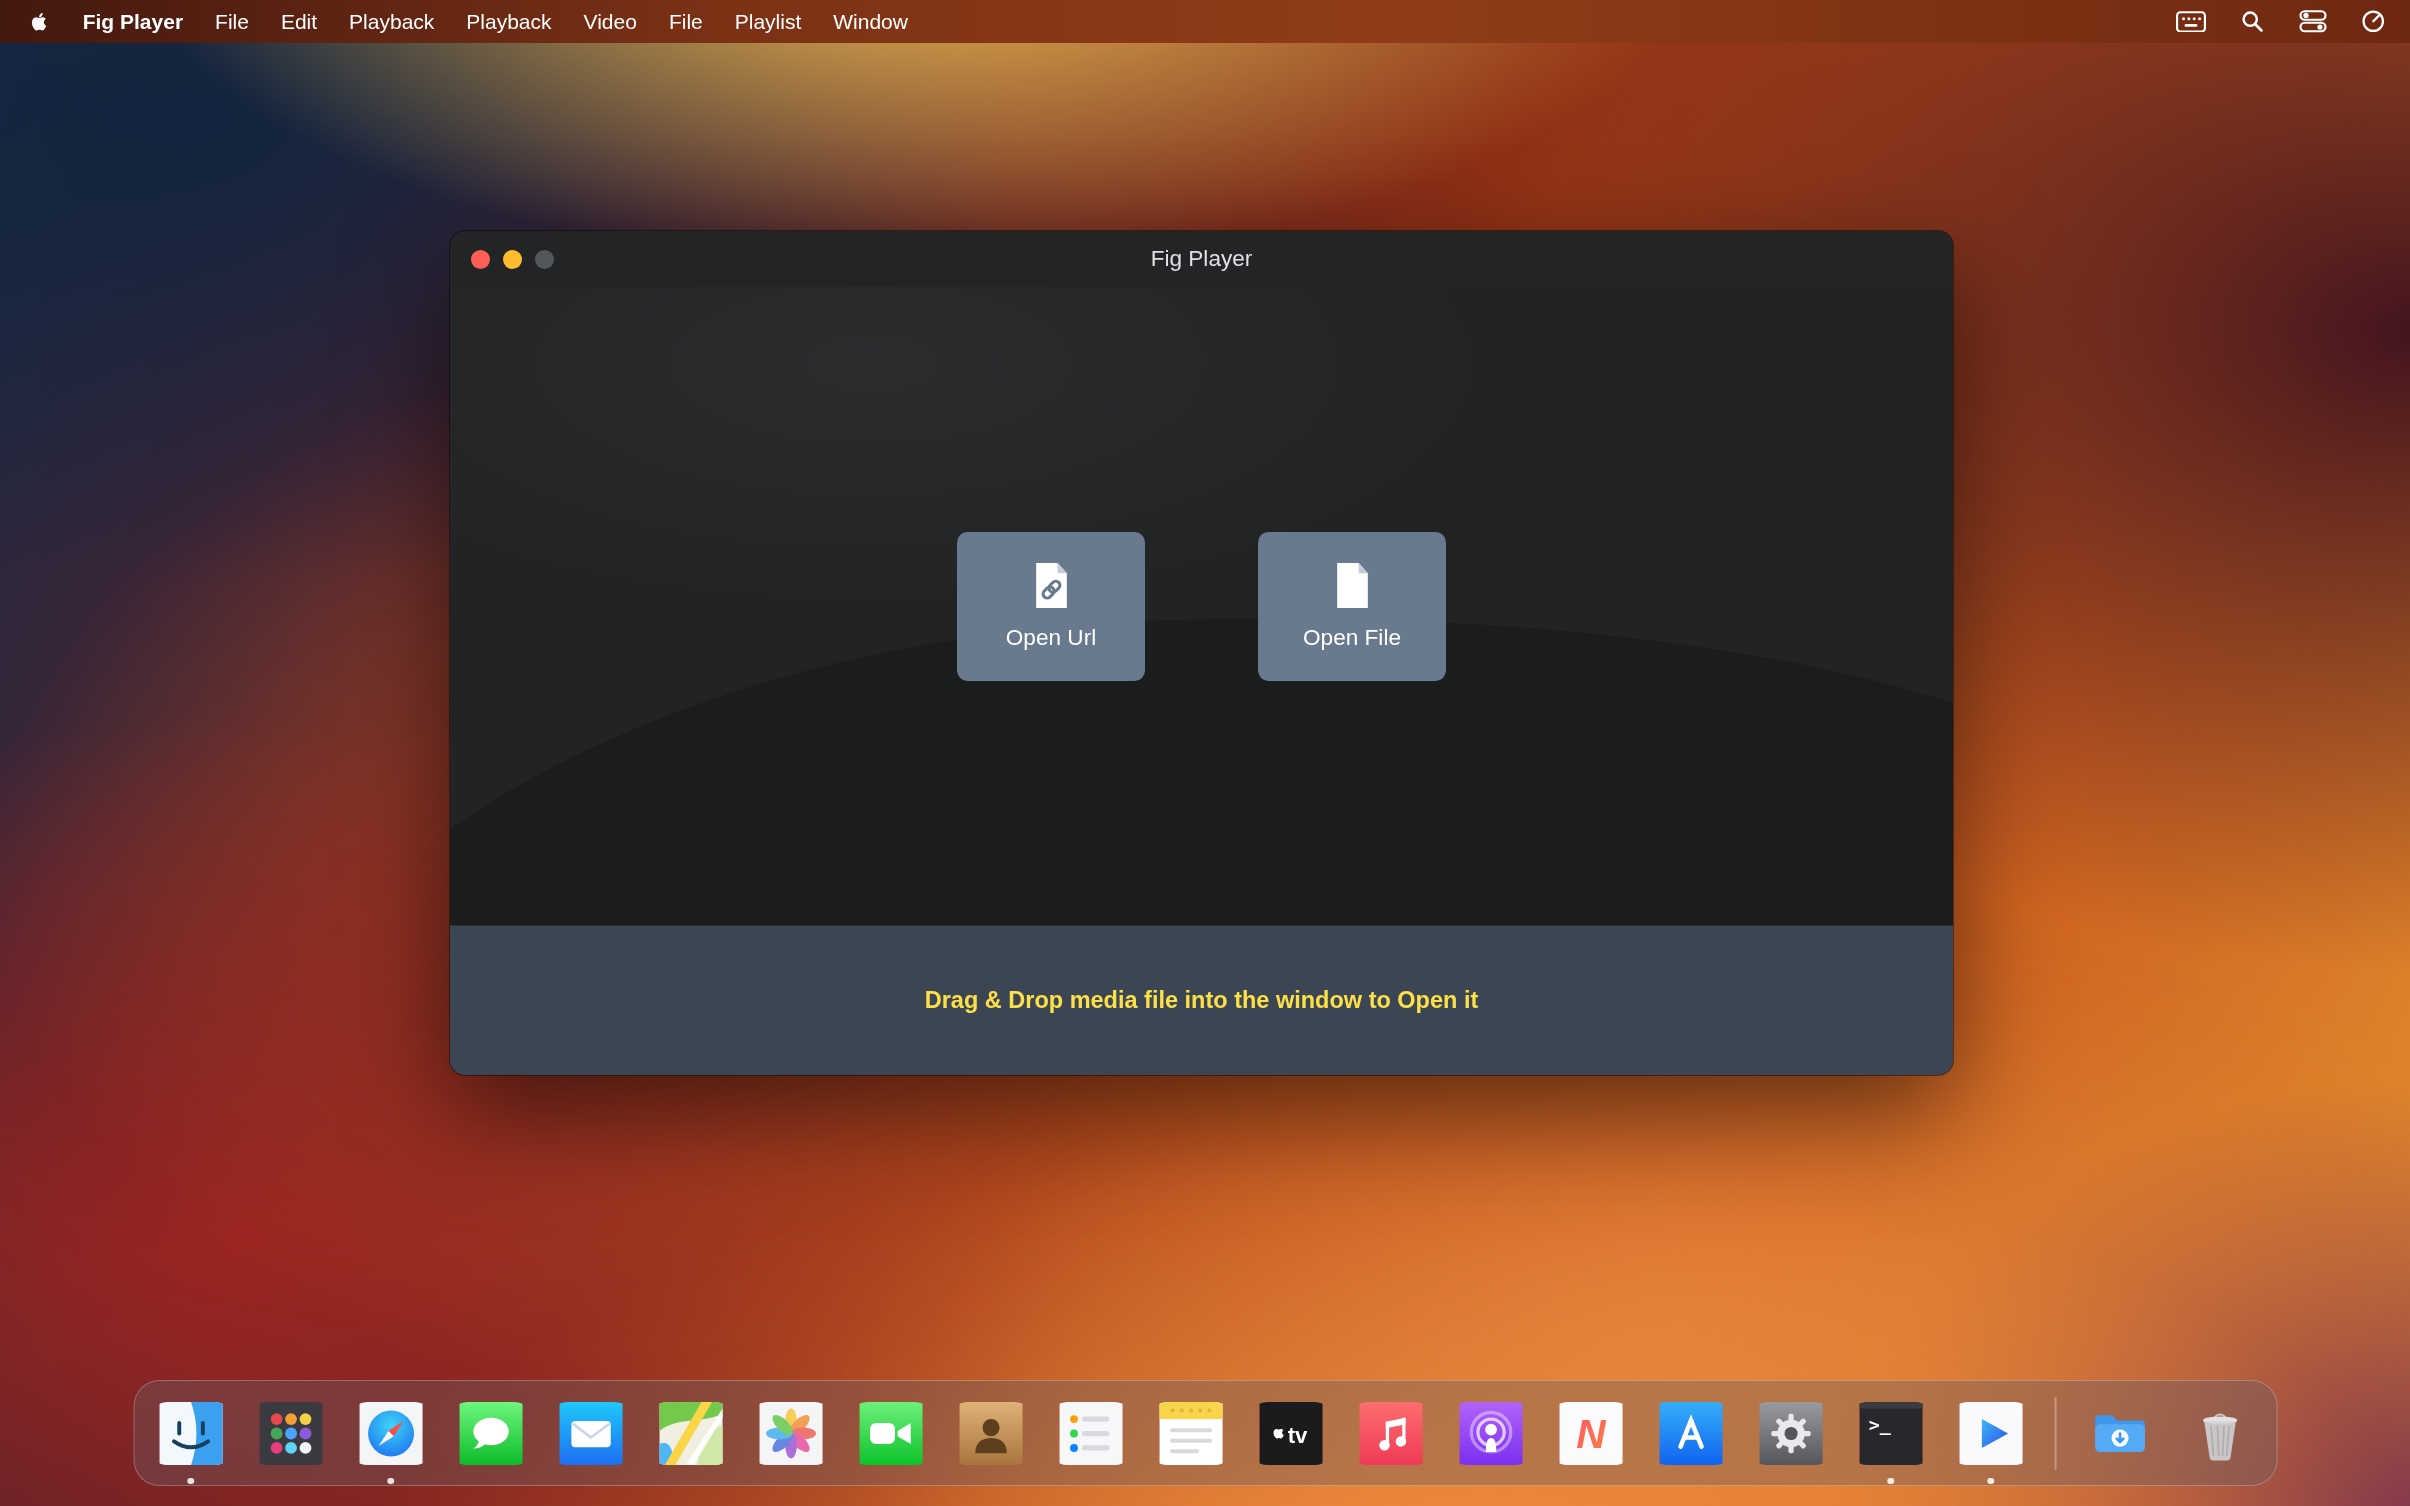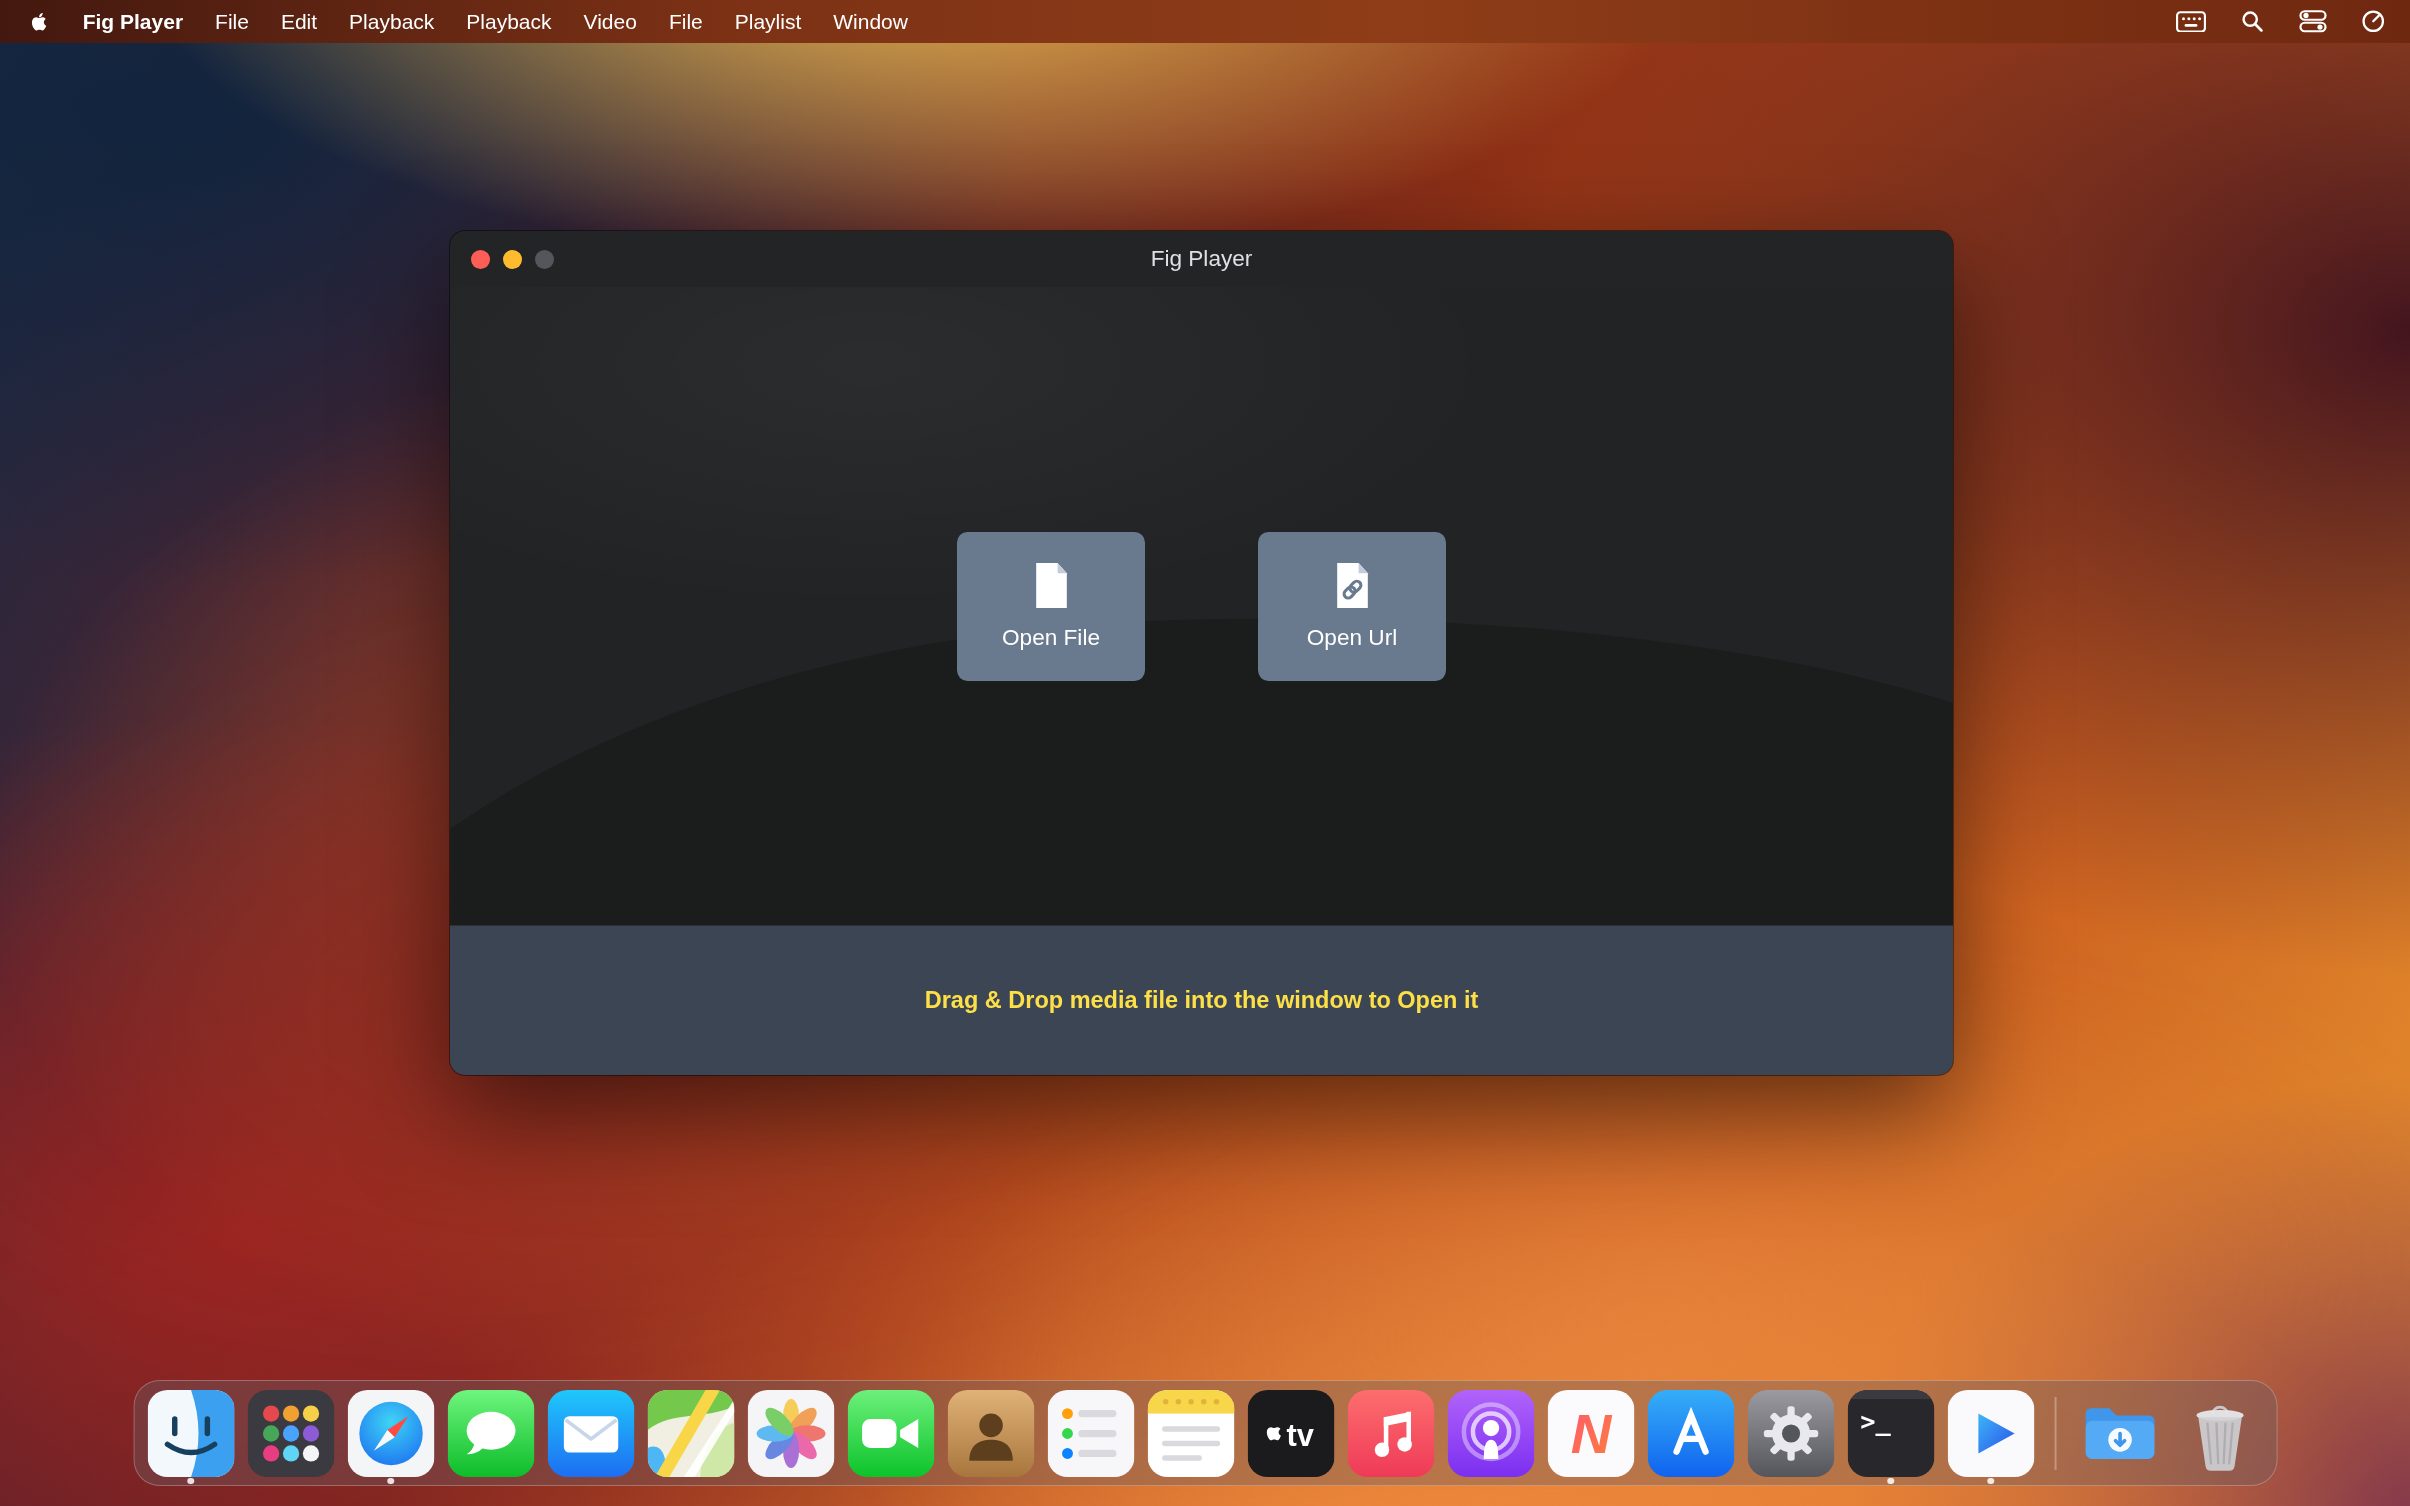--- a/index.html
+++ b/index.html
@@ -86,21 +86,21 @@
 
   
   .dock{
     position:absolute;left:50%;transform:translateX(-50%);bottom:21px;height:104px;
     display:flex;align-items:center;gap:13px;padding:0 13px;
     background:rgba(105,95,100,.38);
     border:0.9px solid rgba(255,255,255,.25);border-radius:26px;
     backdrop-filter:blur(26px);z-index:40;
   }
   .dock-item{position:relative;width:87px;height:100%;display:flex;align-items:center;justify-content:center;}
-  .app-icon{width:87px;height:87px;border-radius:20px;overflow:hidden;}
+  .app-icon{width:87px;height:63px;border-radius:20px;overflow:hidden;}
   .app-icon svg{width:100%;height:100%;display:block;}
   .app-icon.no-bg{border-radius:0;overflow:visible;}
   .dot{position:absolute;bottom:0.9px;left:50%;transform:translateX(-50%);
     width:6.6px;height:6.6px;border-radius:50%;background:rgba(255,255,255,.85);}
   .dock-sep{width:1.9px;height:73px;background:rgba(255,255,255,.3);margin:0 7.5px;}
 </style>
 </head>
 <body>
 
 <div class="screen">
@@ -172,42 +172,42 @@
         <span class="tl close"></span>
         <span class="tl min"></span>
         <span class="tl zoom"></span>
       </div>
       <div class="win-title">Fig Player</div>
     </div>
 
     <div class="content">
       <div class="wave"></div>
       <div class="btn-row">
-        <button class="open-btn">
-          <span>
-            <svg width="41" height="49" viewBox="0 0 40 48">
-                <path d="M5 2 h21 l9 10 v34 h-30 z" fill="#fff"></path>
-                <path d="M26 2 l9 10 h-9 z" fill="#c3cdda"></path>
-              </svg>
-          </span>
-          <span>Open File</span>
-        </button>
         <button class="open-btn">
           <span>
             <svg width="41" height="49" viewBox="0 0 40 48">
                 <path d="M5 2 h21 l9 10 v34 h-30 z" fill="#fff"></path>
                 <path d="M26 2 l9 10 h-9 z" fill="#c3cdda"></path>
                 <g stroke="#69798e" stroke-width="3" fill="none" transform="rotate(-45 20 28)">
                   <rect x="10" y="24" width="12" height="8" rx="4"></rect>
                   <rect x="18" y="24" width="12" height="8" rx="4"></rect>
                 </g>
               </svg>
           </span>
           <span>Open Url</span>
         </button>
+        <button class="open-btn">
+          <span>
+            <svg width="41" height="49" viewBox="0 0 40 48">
+                <path d="M5 2 h21 l9 10 v34 h-30 z" fill="#fff"></path>
+                <path d="M26 2 l9 10 h-9 z" fill="#c3cdda"></path>
+              </svg>
+          </span>
+          <span>Open File</span>
+        </button>
       </div>
     </div>
 
     <div class="footer">
       <span>Drag &amp; Drop media file into the window to Open it</span>
     </div>
   </div>
 
   <div class="dock">
 

